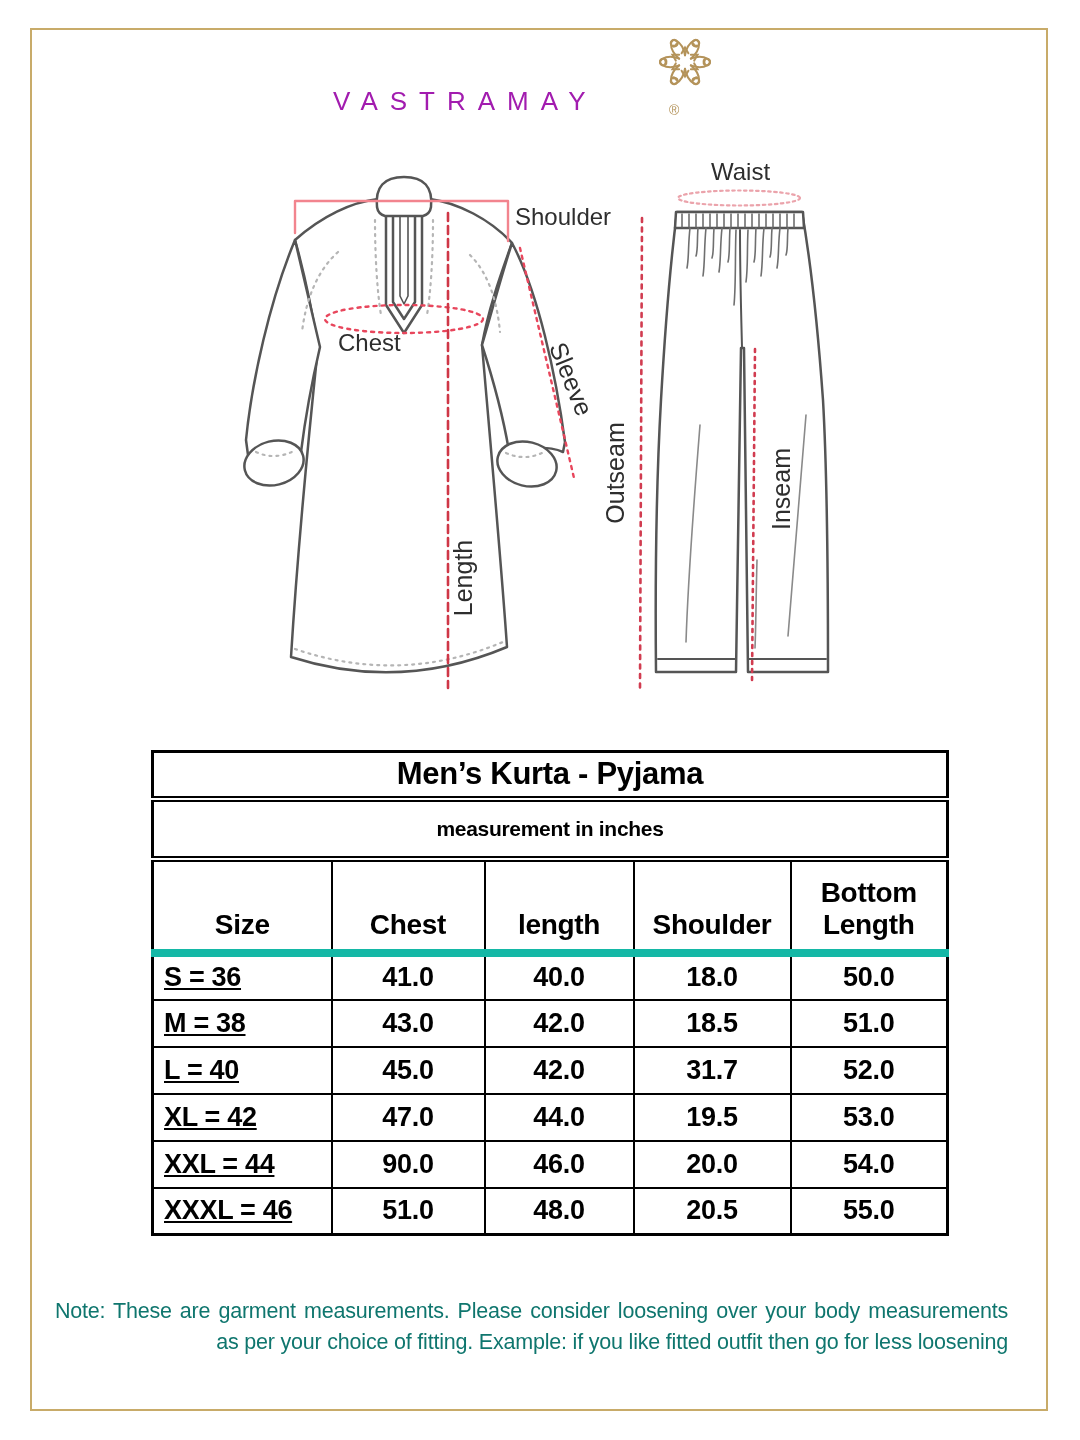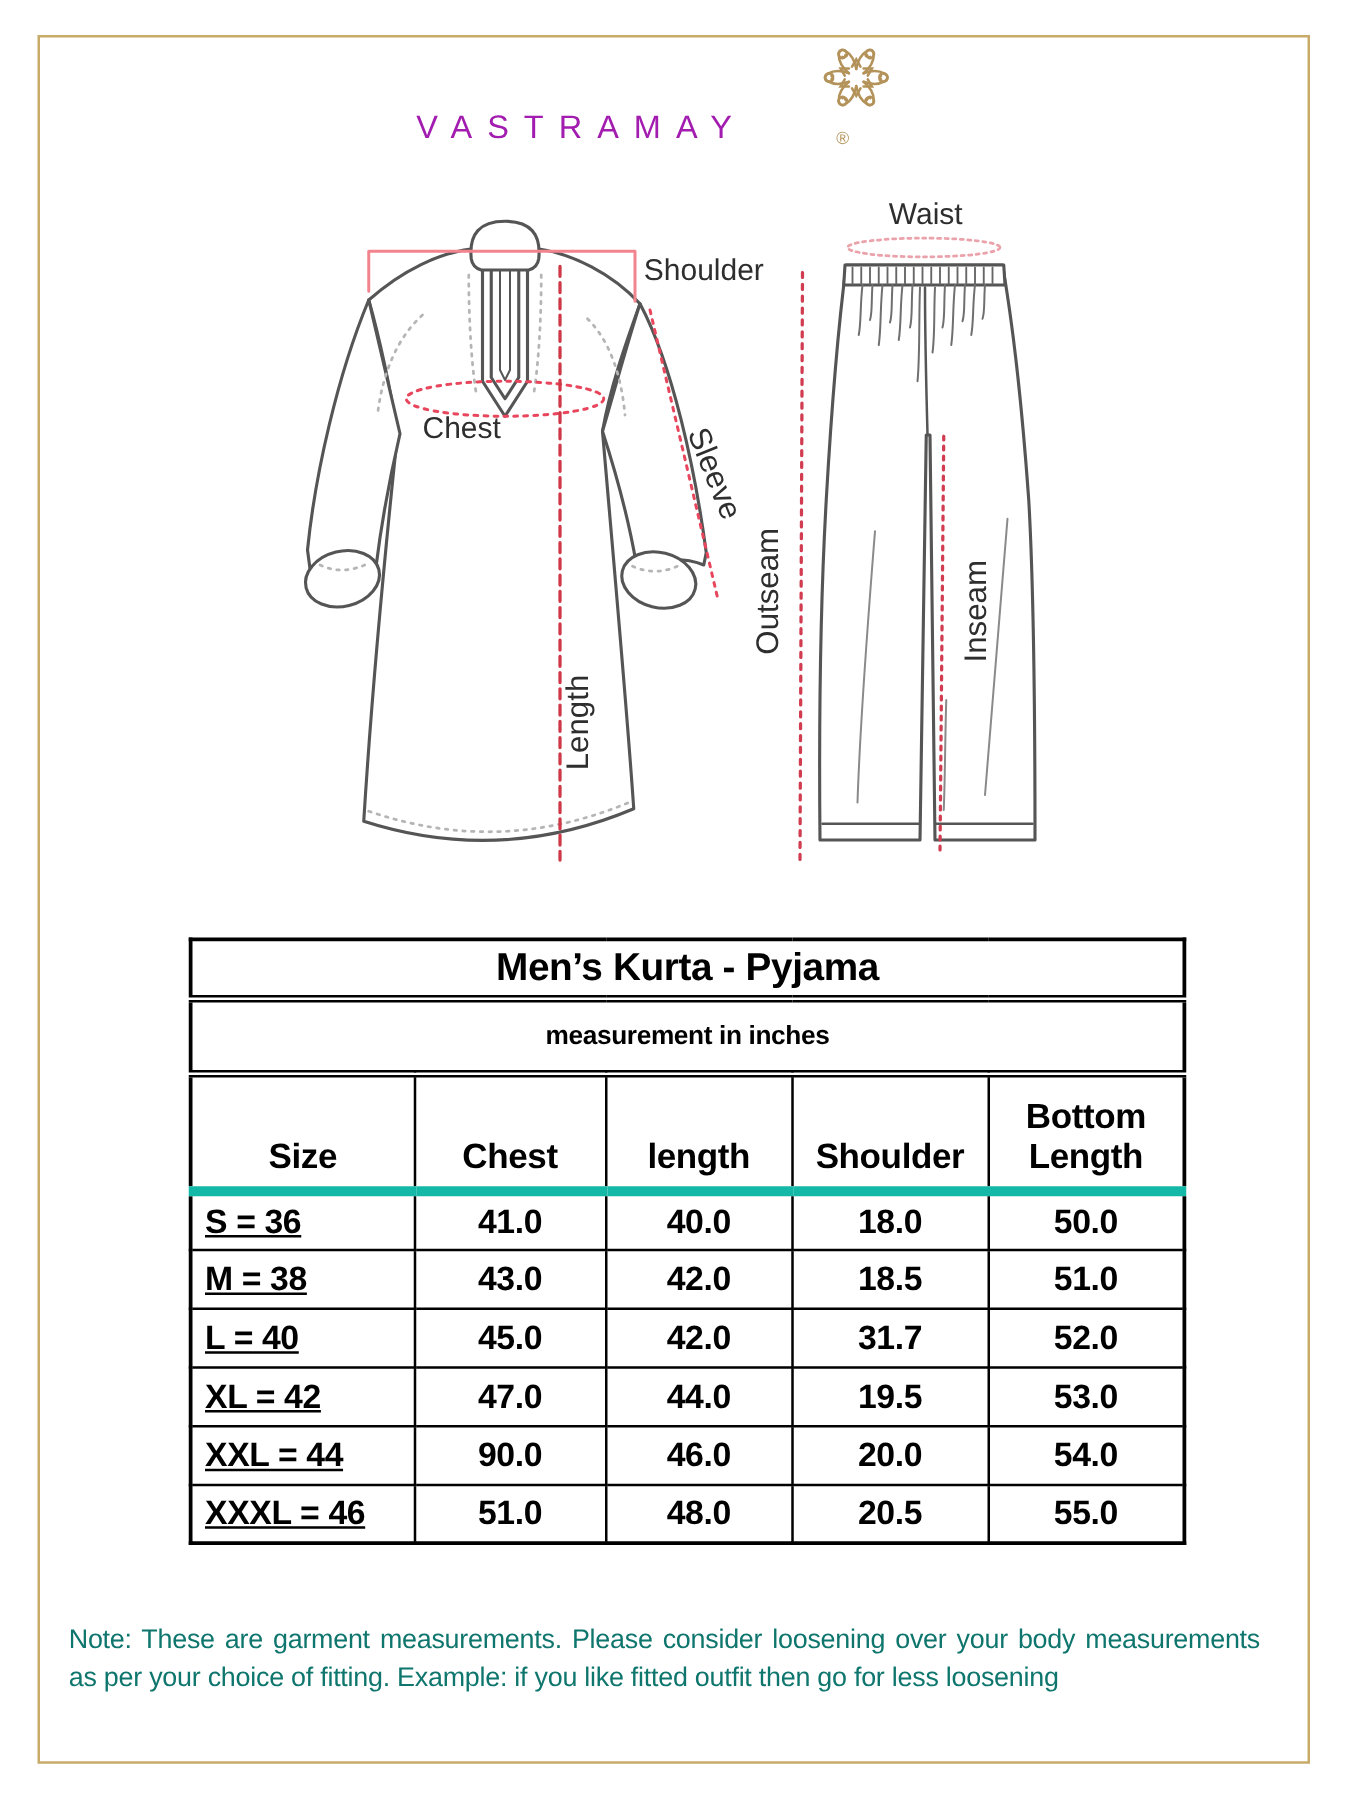--- a/index.html
+++ b/index.html
@@ -35,21 +35,21 @@
   .t-head th{height:94px;font-size:28px;font-weight:bold;text-align:center;
              vertical-align:bottom;padding-bottom:8px;border-bottom:8px solid #14b8a6;}
   .t-row td{height:47px;font-size:27px;font-weight:bold;text-align:center;
             vertical-align:middle;}
   .t-row td.size-cell{text-align:left;padding-left:10px;text-decoration:underline;}
 
   
   .note{position:absolute;left:55px;top:1296px;width:953px;font-size:21.5px;
         letter-spacing:-0.2px;line-height:31px;color:#0f766e;}
   .note-l1{text-align:justify;text-align-last:justify;}
-  .note-l2{text-align:left;}
+  .note-l2{text-align:right;}
 </style>
 </head>
 <body>
 
 <div class="page">
 
   <div class="frame"></div>
 
   <div class="brand-text">VASTRAMAY</div>
   <div class="brand-reg">®</div>

